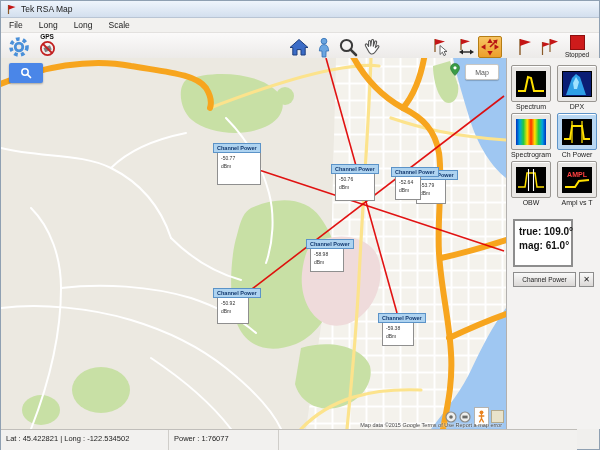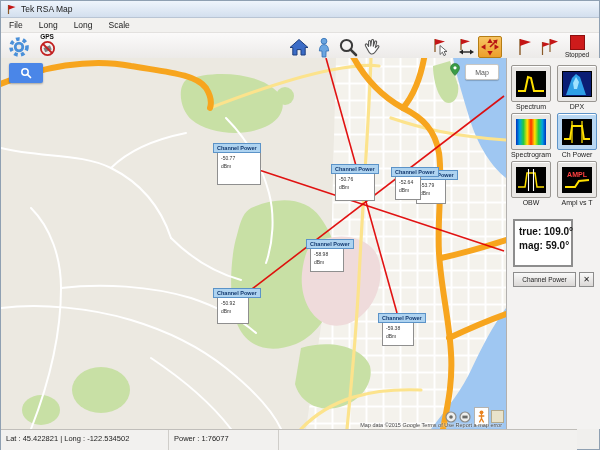--- a/index.html
+++ b/index.html
@@ -361,21 +361,21 @@
       </div>
     </div>
 
     <div class="readout">
       <div class="ro-line">
         <span>true:</span>
         <span>109.0°</span>
       </div>
       <div class="ro-line">
         <span>mag:</span>
-        <span>59.0°</span>
+        <span>61.0°</span>
       </div>
     </div>
 
     <div class="tabrow">
       <div class="tabbtn">Channel Power</div>
       <div class="closebtn">✕</div>
     </div>
   </div>
 
   <div class="statusbar">

